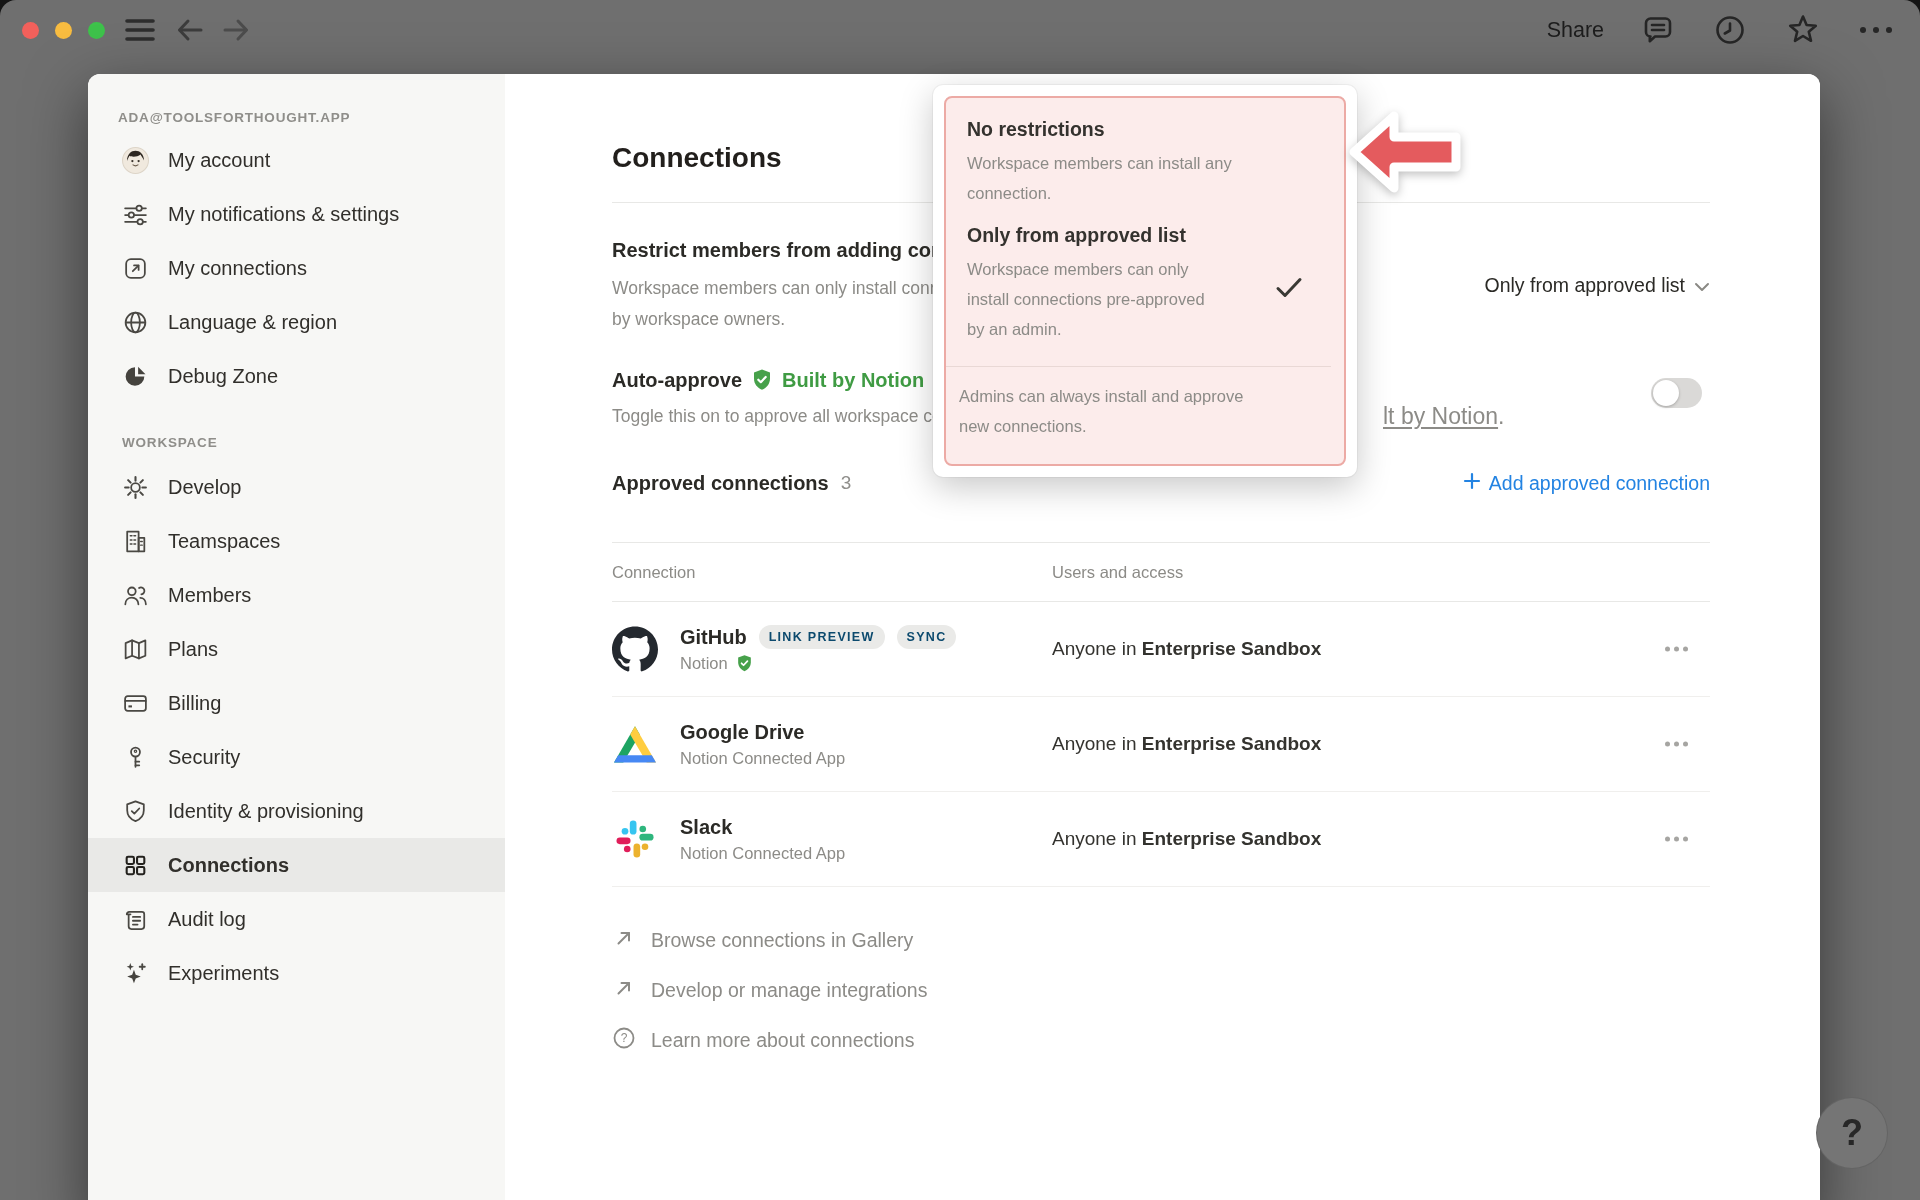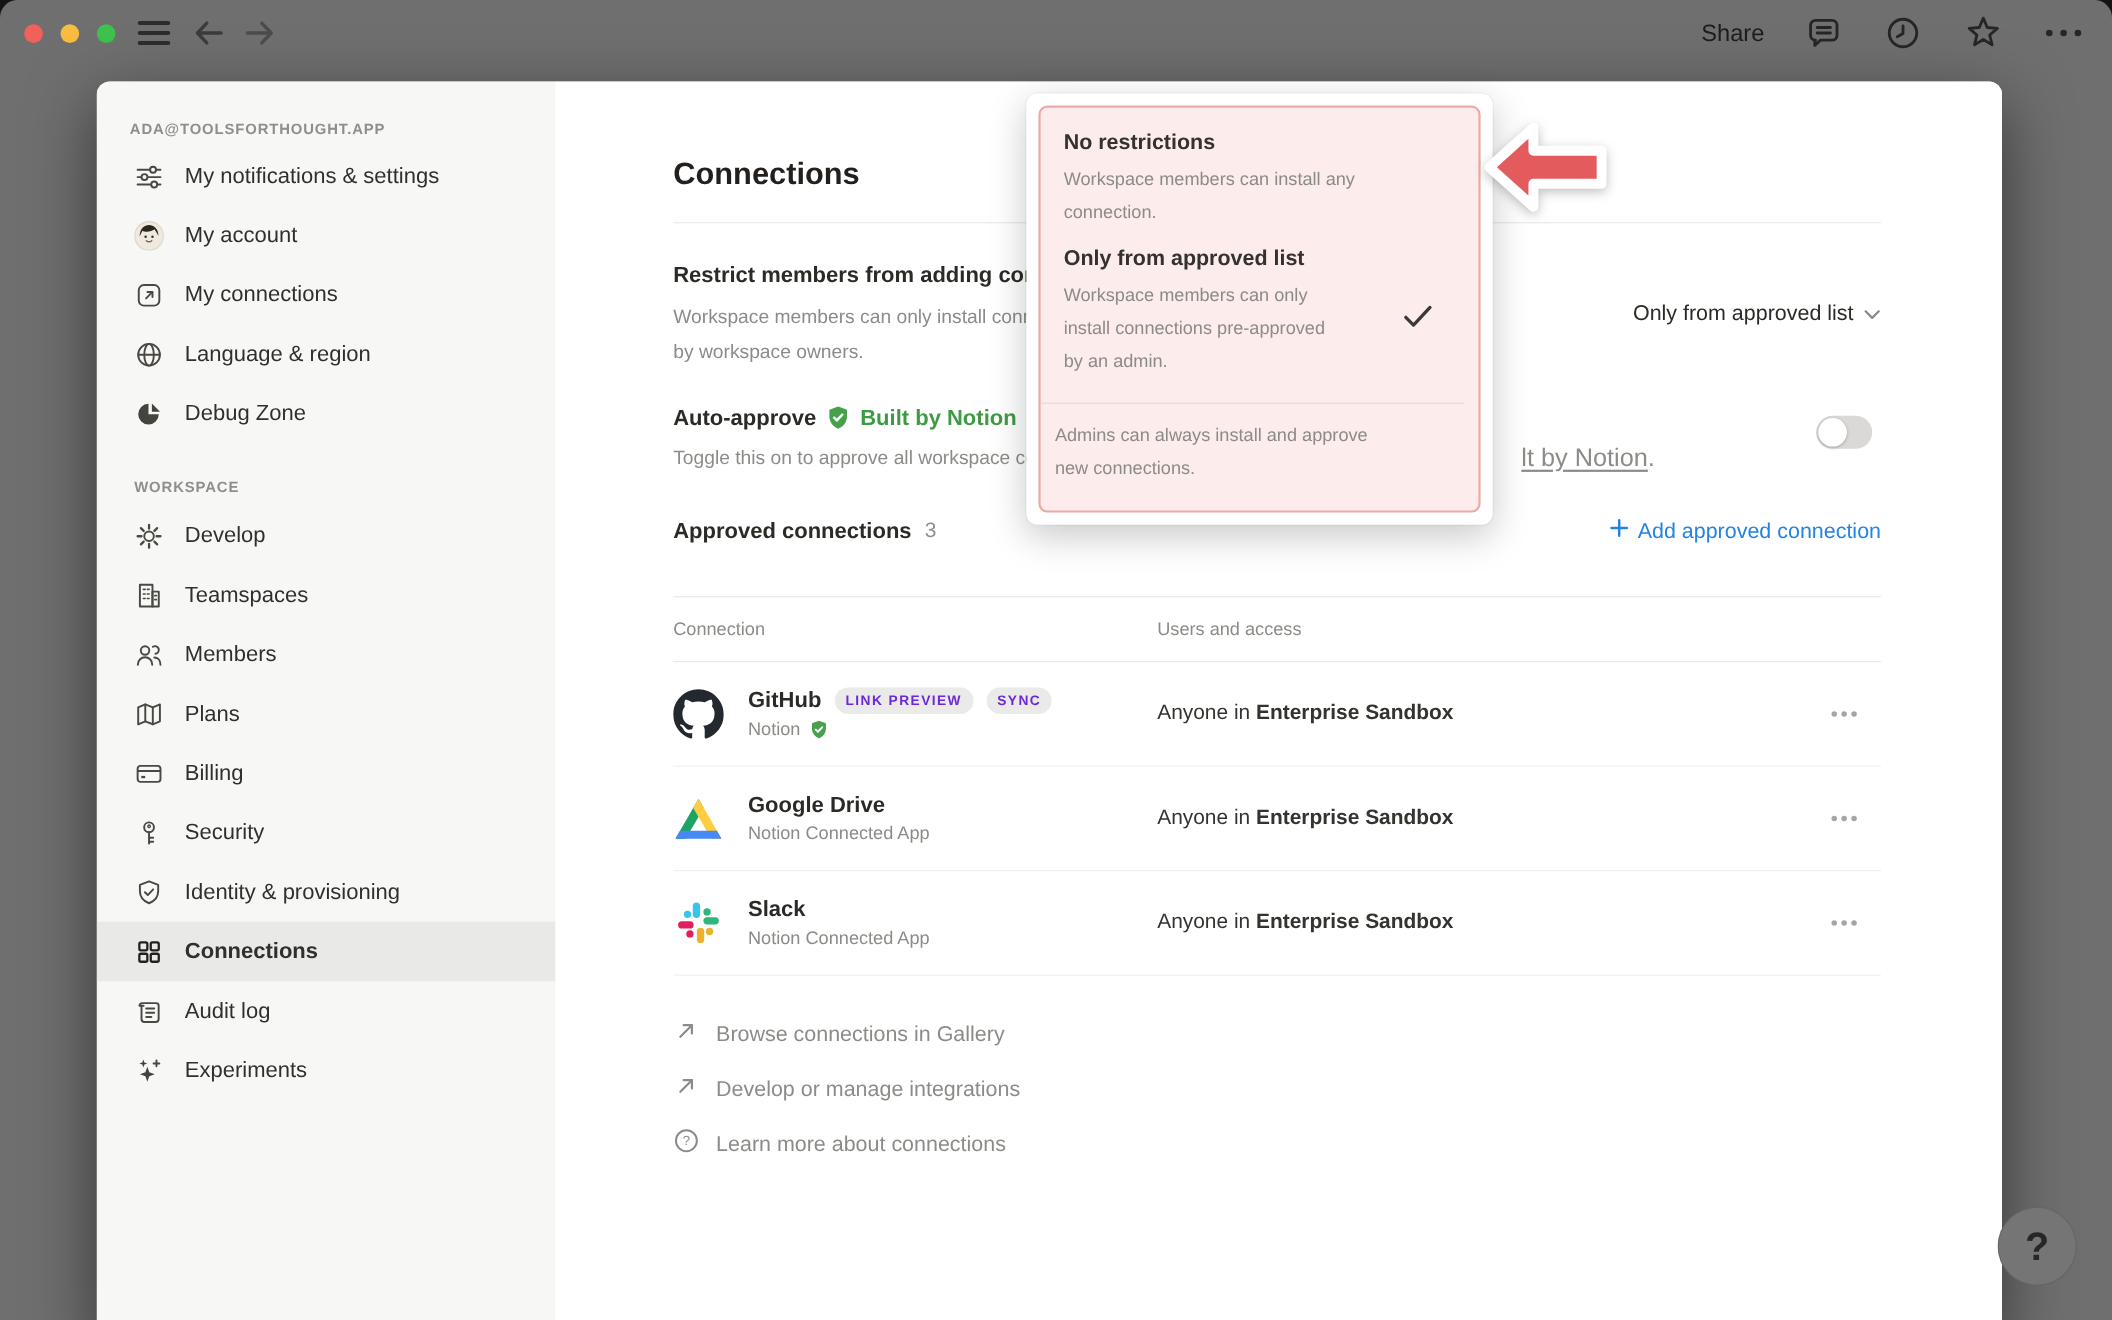--- a/index.html
+++ b/index.html
@@ -59,21 +59,21 @@
 
   .conn-table{margin-top:44px;}
   .thead{height:58px;border-top:1px solid #e8e8e6;border-bottom:1px solid #e8e8e6;position:relative;display:flex;align-items:center;}
   .th{font-size:16.5px;color:#8c8b87;}
   .th-users{position:absolute;left:440px;}
   .trow{height:94px;border-bottom:1px solid #f0efed;position:relative;display:flex;align-items:center;}
   .conn-logo{width:46px;height:46px;flex-shrink:0;display:flex;align-items:center;justify-content:center;}
   .conn-info{margin-left:22px;}
   .conn-name-row{display:flex;align-items:center;gap:12px;}
   .conn-name{font-size:20px;font-weight:600;color:#2b2a26;}
-  .pill{background:#eaeae8;color:#6d28d9;font-size:12.5px;font-weight:600;letter-spacing:1.3px;padding:5px 10px;border-radius:12px;}
+  .pill{background:#eaeae8;color:#0c4a6e;font-size:12.5px;font-weight:600;letter-spacing:1.3px;padding:5px 10px;border-radius:12px;}
   .conn-sub{margin-top:5px;display:flex;align-items:center;gap:7px;font-size:16.5px;color:#8c8b87;}
   .conn-access{position:absolute;left:440px;top:50%;transform:translateY(-50%);font-size:19px;color:#34332f;}
   .conn-access b{font-weight:700;}
   .row-menu{position:absolute;right:16px;top:50%;transform:translateY(-50%);background:none;border:none;cursor:pointer;display:flex;gap:4px;padding:6px;}
   .row-menu i{width:5px;height:5px;border-radius:50%;background:#a6a5a2;display:block;}
 
   .links{margin-top:28px;}
   .link-row{height:50px;display:flex;align-items:center;gap:15px;font-size:19.5px;color:#8c8b87;cursor:pointer;}
 
   
@@ -173,43 +173,43 @@
   </div>
 
   <div class="dialog">
     <div class="dialog-clip">
 
       <aside class="sidebar">
         <div class="email">ADA@TOOLSFORTHOUGHT.APP</div>
 
         <div class="nav-item">
           <span class="nic">
+            <svg width="27" height="27" viewBox="0 0 26 26">
+                <circle cx="13" cy="13" r="12.5" fill="#f0e9de" stroke="#ddd5c8" stroke-width="1"></circle>
+                <path d="M4.8 13.5 C4.8 6.5 9 3.5 13 3.5 C17 3.5 21.2 6.5 21.2 13 C19.5 9.5 18.6 8.8 17.8 7.2 C15 9.6 9.5 9.8 7.2 8.4 C6.3 10.2 5.6 11.3 4.8 13.5 Z" fill="#2c2620"></path>
+                <circle cx="10" cy="13.6" r="1.1" fill="#39322a"></circle>
+                <circle cx="16" cy="13.6" r="1.1" fill="#39322a"></circle>
+                <path d="M10.6 17.2 q2.4 1.8 4.8 0" stroke="#6b5d4d" stroke-width="1.1" fill="none" stroke-linecap="round"></path>
+              </svg>
+          </span>
+          <span>My account</span>
+        </div>
+
+        <div class="nav-item">
+          <span class="nic">
             <svg width="27" height="27" viewBox="0 0 26 26" class="ico">
                 <line x1="3" y1="7" x2="23" y2="7"></line>
                 <circle cx="16.5" cy="7" r="2.6" fill="#f7f7f5"></circle>
                 <line x1="3" y1="13.5" x2="23" y2="13.5"></line>
                 <circle cx="9" cy="13.5" r="2.6" fill="#f7f7f5"></circle>
                 <line x1="3" y1="20" x2="23" y2="20"></line>
                 <circle cx="17.5" cy="20" r="2.6" fill="#f7f7f5"></circle>
               </svg>
           </span>
           <span>My notifications &amp; settings</span>
-        </div>
-
-        <div class="nav-item">
-          <span class="nic">
-            <svg width="27" height="27" viewBox="0 0 26 26">
-                <circle cx="13" cy="13" r="12.5" fill="#f0e9de" stroke="#ddd5c8" stroke-width="1"></circle>
-                <path d="M4.8 13.5 C4.8 6.5 9 3.5 13 3.5 C17 3.5 21.2 6.5 21.2 13 C19.5 9.5 18.6 8.8 17.8 7.2 C15 9.6 9.5 9.8 7.2 8.4 C6.3 10.2 5.6 11.3 4.8 13.5 Z" fill="#2c2620"></path>
-                <circle cx="10" cy="13.6" r="1.1" fill="#39322a"></circle>
-                <circle cx="16" cy="13.6" r="1.1" fill="#39322a"></circle>
-                <path d="M10.6 17.2 q2.4 1.8 4.8 0" stroke="#6b5d4d" stroke-width="1.1" fill="none" stroke-linecap="round"></path>
-              </svg>
-          </span>
-          <span>My account</span>
         </div>
 
         <div class="nav-item">
           <span class="nic">
             <svg width="27" height="27" viewBox="0 0 26 26" class="ico">
                 <rect x="4" y="4" width="18" height="18" rx="4.5"></rect>
                 <line x1="10.4" y1="15.6" x2="15.8" y2="10.2"></line>
                 <polyline points="11.6,10 16,10 16,14.4"></polyline>
               </svg>
           </span>

